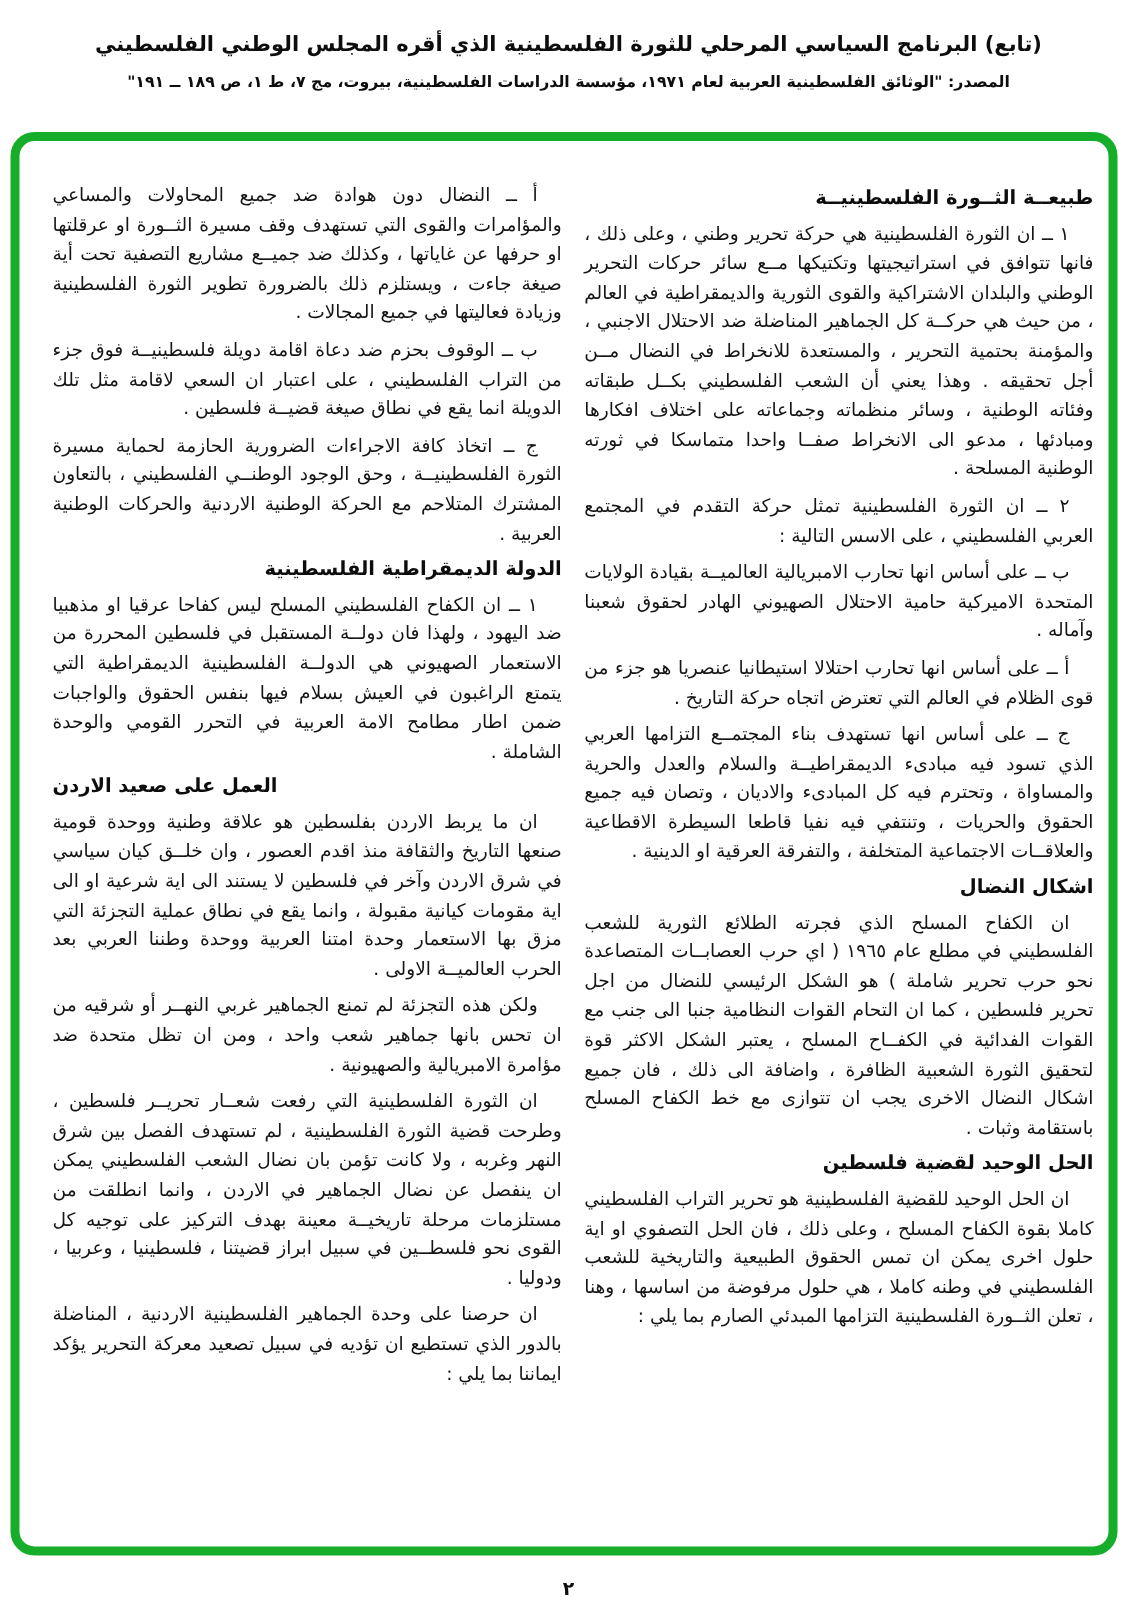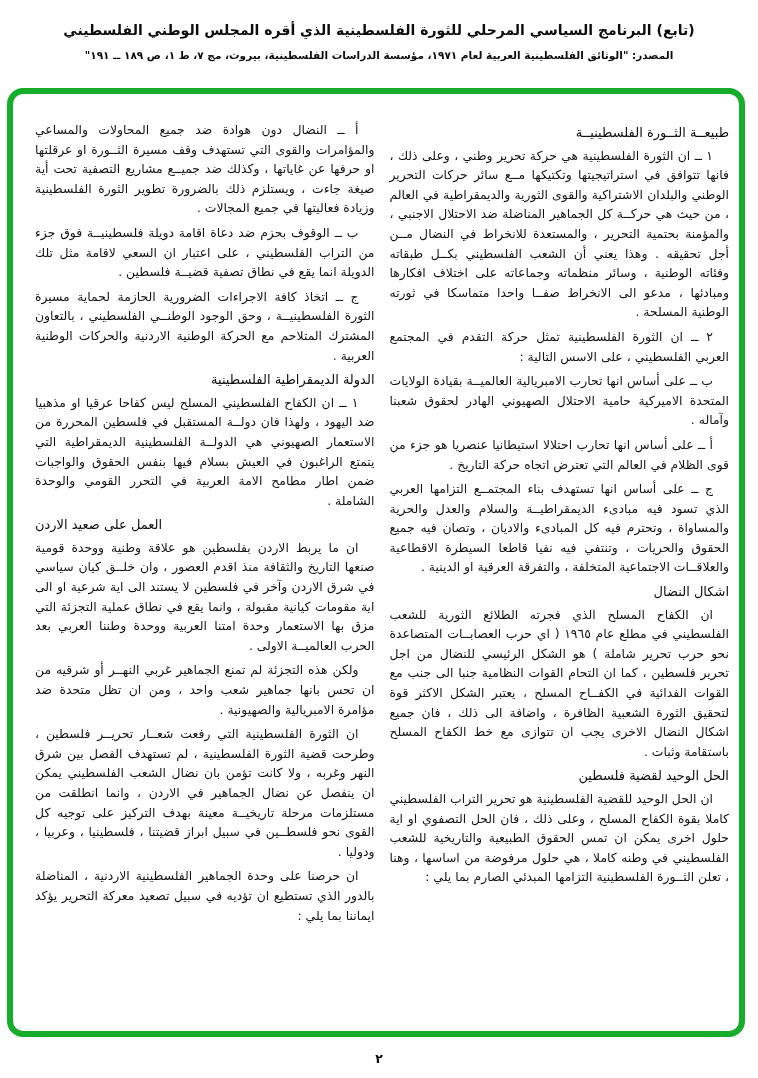--- a/index.html
+++ b/index.html
@@ -59,21 +59,21 @@
     text-align: justify;
     font-weight: 500;
     color: #141414;
   }
   .col p {
     margin: 0 0 5px 0;
     text-indent: 16px;
   }
   .sec-heading {
     font-size: 13px;
-    font-weight: normal;
+    font-weight: bold;
     margin: 3px 0 3px 0;
     text-align: right;
     color: #0d0d0d;
   }
   .sec-heading.centered {
     text-align: left;
   }
   .page-number {
     position: absolute;
     left: 0;
@@ -106,21 +106,21 @@
         <p>أ ــ على أساس انها تحارب احتلالا استيطانيا عنصريا هو جزء من قوى الظلام في العالم التي تعترض اتجاه حركة التاريخ .</p>
         <p>ج ــ على أساس انها تستهدف بناء المجتمــع التزامها العربي الذي تسود فيه مبادىء الديمقراطيــة والسلام والعدل والحرية والمساواة ، وتحترم فيه كل المبادىء والاديان ، وتصان فيه جميع الحقوق والحريات ، وتنتفي فيه نفيا قاطعا السيطرة الاقطاعية والعلاقــات الاجتماعية المتخلفة ، والتفرقة العرقية او الدينية .</p>
         <div class="sec-heading">اشكال النضال</div>
         <p>ان الكفاح المسلح الذي فجرته الطلائع الثورية للشعب الفلسطيني في مطلع عام ١٩٦٥ ( اي حرب العصابــات المتصاعدة نحو حرب تحرير شاملة ) هو الشكل الرئيسي للنضال من اجل تحرير فلسطين ، كما ان التحام القوات النظامية جنبا الى جنب مع القوات الفدائية في الكفــاح المسلح ، يعتبر الشكل الاكثر قوة لتحقيق الثورة الشعبية الظافرة ، واضافة الى ذلك ، فان جميع اشكال النضال الاخرى يجب ان تتوازى مع خط الكفاح المسلح باستقامة وثبات .</p>
         <div class="sec-heading">الحل الوحيد لقضية فلسطين</div>
         <p>ان الحل الوحيد للقضية الفلسطينية هو تحرير التراب الفلسطيني كاملا بقوة الكفاح المسلح ، وعلى ذلك ، فان الحل التصفوي او اية حلول اخرى يمكن ان تمس الحقوق الطبيعية والتاريخية للشعب الفلسطيني في وطنه كاملا ، هي حلول مرفوضة من اساسها ، وهنا ، تعلن الثــورة الفلسطينية التزامها المبدئي الصارم بما يلي :</p>
       </div>
 
       <div class="col">
         <p>أ ــ النضال دون هوادة ضد جميع المحاولات والمساعي والمؤامرات والقوى التي تستهدف وقف مسيرة الثــورة او عرقلتها او حرفها عن غاياتها ، وكذلك ضد جميــع مشاريع التصفية تحت أية صيغة جاءت ، ويستلزم ذلك بالضرورة تطوير الثورة الفلسطينية وزيادة فعاليتها في جميع المجالات .</p>
-        <p>ب ــ الوقوف بحزم ضد دعاة اقامة دويلة فلسطينيــة فوق جزء من التراب الفلسطيني ، على اعتبار ان السعي لاقامة مثل تلك الدويلة انما يقع في نطاق تصفية قضيــة فلسطين .</p>
+        <p>ب ــ الوقوف بحزم ضد دعاة اقامة دويلة فلسطينيــة فوق جزء من التراب الفلسطيني ، على اعتبار ان السعي لاقامة مثل تلك الدويلة انما يقع في نطاق صيغة قضيــة فلسطين .</p>
         <p>ج ــ اتخاذ كافة الاجراءات الضرورية الحازمة لحماية مسيرة الثورة الفلسطينيــة ، وحق الوجود الوطنــي الفلسطيني ، بالتعاون المشترك المتلاحم مع الحركة الوطنية الاردنية والحركات الوطنية العربية .</p>
         <div class="sec-heading">الدولة الديمقراطية الفلسطينية</div>
         <p>١ ــ ان الكفاح الفلسطيني المسلح ليس كفاحا عرقيا او مذهبيا ضد اليهود ، ولهذا فان دولــة المستقبل في فلسطين المحررة من الاستعمار الصهيوني هي الدولــة الفلسطينية الديمقراطية التي يتمتع الراغبون في العيش بسلام فيها بنفس الحقوق والواجبات ضمن اطار مطامح الامة العربية في التحرر القومي والوحدة الشاملة .</p>
         <div class="sec-heading centered">العمل على صعيد الاردن</div>
         <p>ان ما يربط الاردن بفلسطين هو علاقة وطنية ووحدة قومية صنعها التاريخ والثقافة منذ اقدم العصور ، وان خلــق كيان سياسي في شرق الاردن وآخر في فلسطين لا يستند الى اية شرعية او الى اية مقومات كيانية مقبولة ، وانما يقع في نطاق عملية التجزئة التي مزق بها الاستعمار وحدة امتنا العربية ووحدة وطننا العربي بعد الحرب العالميــة الاولى .</p>
         <p>ولكن هذه التجزئة لم تمنع الجماهير غربي النهــر أو شرقيه من ان تحس بانها جماهير شعب واحد ، ومن ان تظل متحدة ضد مؤامرة الامبريالية والصهيونية .</p>
         <p>ان الثورة الفلسطينية التي رفعت شعــار تحريــر فلسطين ، وطرحت قضية الثورة الفلسطينية ، لم تستهدف الفصل بين شرق النهر وغربه ، ولا كانت تؤمن بان نضال الشعب الفلسطيني يمكن ان ينفصل عن نضال الجماهير في الاردن ، وانما انطلقت من مستلزمات مرحلة تاريخيــة معينة بهدف التركيز على توجيه كل القوى نحو فلسطــين في سبيل ابراز قضيتنا ، فلسطينيا ، وعربيا ، ودوليا .</p>
         <p>ان حرصنا على وحدة الجماهير الفلسطينية الاردنية ، المناضلة بالدور الذي تستطيع ان تؤديه في سبيل تصعيد معركة التحرير يؤكد ايماننا بما يلي :</p>
       </div>
 

